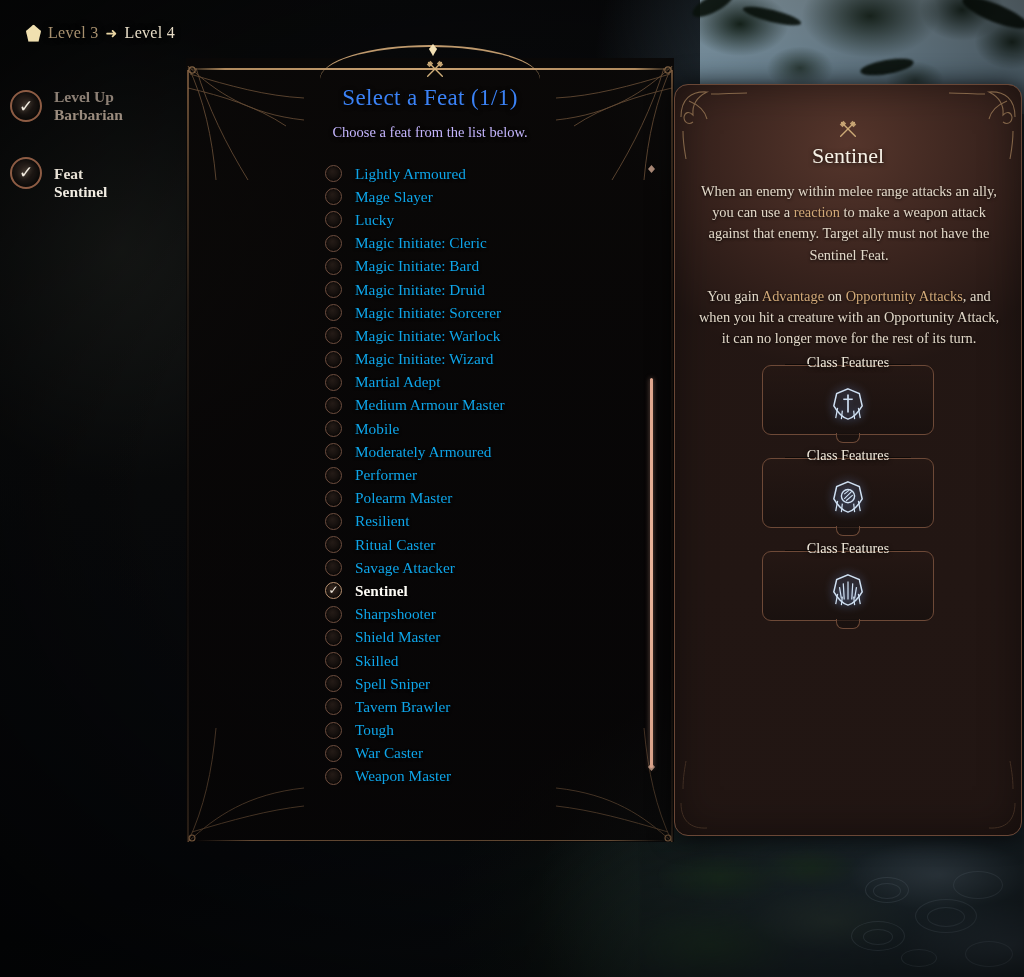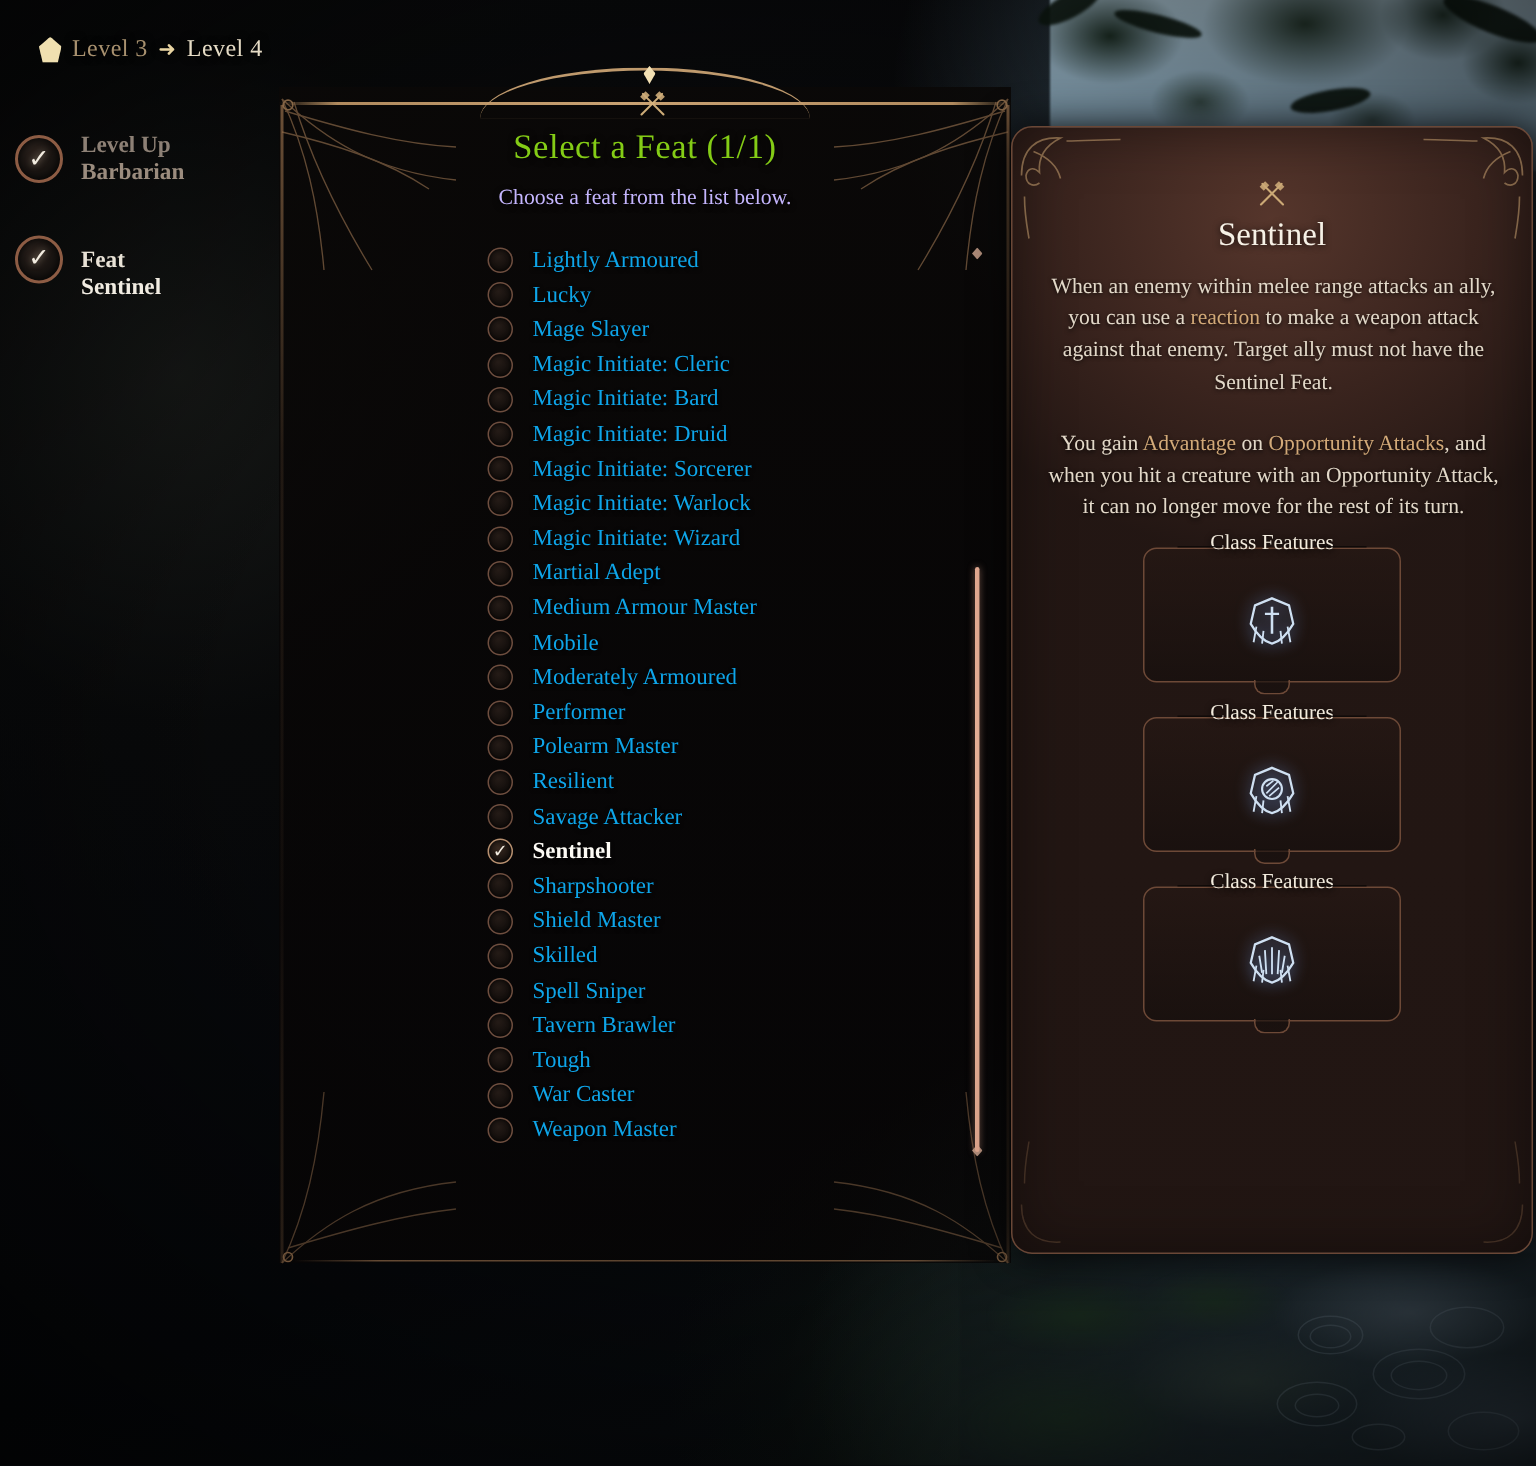--- a/index.html
+++ b/index.html
@@ -160,21 +160,21 @@
   }
   .ps-l { left:187px; top:70px; height:772px; }
   .ps-r { left:671px; top:70px; height:772px; }
   .panel-bot-rule {
     position:absolute; left:196px; top:840px; width:470px; height:1px;
     background: linear-gradient(90deg, rgba(120,88,60,0) 0%, rgba(150,110,76,0.65) 12%, rgba(160,118,80,0.55) 50%, rgba(150,110,76,0.65) 88%, rgba(120,88,60,0) 100%);
   }
 
   #panel-title {
     position:absolute; left:186px; top:85px; width:488px;
-    text-align:center; font-size:23px; color:#84cc16; letter-spacing:0.4px;
+    text-align:center; font-size:23px; color:#3b82f6; letter-spacing:0.4px;
     text-shadow: 0 1px 5px rgba(0,0,0,0.95);
   }
   #panel-sub {
     position:absolute; left:186px; top:124px; width:488px;
     text-align:center; font-size:14.5px; color:#c4b5fd;
     text-shadow: 0 1px 4px rgba(0,0,0,0.9);
   }
 
   
   #feat-list {
@@ -260,21 +260,21 @@
   }
   #tt-body p { margin-bottom:20px; }
   #tt-body p:last-child { margin-bottom:16px; }
   .kw { color:#d2a978; }
 
   #feature-boxes {
     position:absolute; left:0; top:280px; width:100%;
     display:flex; flex-direction:column; align-items:center; gap:23px;
   }
   .feat-box {
-    position:relative; width:172px; height:90px;
+    position:relative; width:172px; height:70px;
     border:1px solid #6d4937; border-radius:9px;
     background: linear-gradient(180deg, rgba(38,24,20,0.6) 0%, rgba(22,15,13,0.7) 100%);
     display:flex; align-items:center; justify-content:center;
   }
   .feat-box-label {
     position:absolute; left:0; top:-12px; width:100%;
     text-align:center; font-size:14.2px; color:#f2ebdd;
     text-shadow:0 1px 4px rgba(0,0,0,0.95);
   }
   .feat-box-label::before,
@@ -403,28 +403,28 @@
   <div id="panel-title">Select a Feat (1/1)</div>
   <div id="panel-sub">Choose a feat from the list below.</div>
 
   <div id="feat-list">
       <div class="feat-row">
         <span class="feat-radio"></span>
         <span class="feat-label">Lightly Armoured</span>
       </div>
       <div class="feat-row">
         <span class="feat-radio"></span>
+        <span class="feat-label">Mage Slayer</span>
+      </div>
+      <div class="feat-row">
+        <span class="feat-radio"></span>
         <span class="feat-label">Lucky</span>
       </div>
       <div class="feat-row">
         <span class="feat-radio"></span>
-        <span class="feat-label">Mage Slayer</span>
-      </div>
-      <div class="feat-row">
-        <span class="feat-radio"></span>
         <span class="feat-label">Magic Initiate: Cleric</span>
       </div>
       <div class="feat-row">
         <span class="feat-radio"></span>
         <span class="feat-label">Magic Initiate: Bard</span>
       </div>
       <div class="feat-row">
         <span class="feat-radio"></span>
         <span class="feat-label">Magic Initiate: Druid</span>
       </div>
@@ -460,20 +460,24 @@
         <span class="feat-radio"></span>
         <span class="feat-label">Performer</span>
       </div>
       <div class="feat-row">
         <span class="feat-radio"></span>
         <span class="feat-label">Polearm Master</span>
       </div>
       <div class="feat-row">
         <span class="feat-radio"></span>
         <span class="feat-label">Resilient</span>
+      </div>
+      <div class="feat-row">
+        <span class="feat-radio"></span>
+        <span class="feat-label">Ritual Caster</span>
       </div>
       <div class="feat-row">
         <span class="feat-radio"></span>
         <span class="feat-label">Savage Attacker</span>
       </div>
       <div class="feat-row selected">
         <span class="feat-radio"></span>
         <span class="feat-label">Sentinel</span>
       </div>
       <div class="feat-row">

